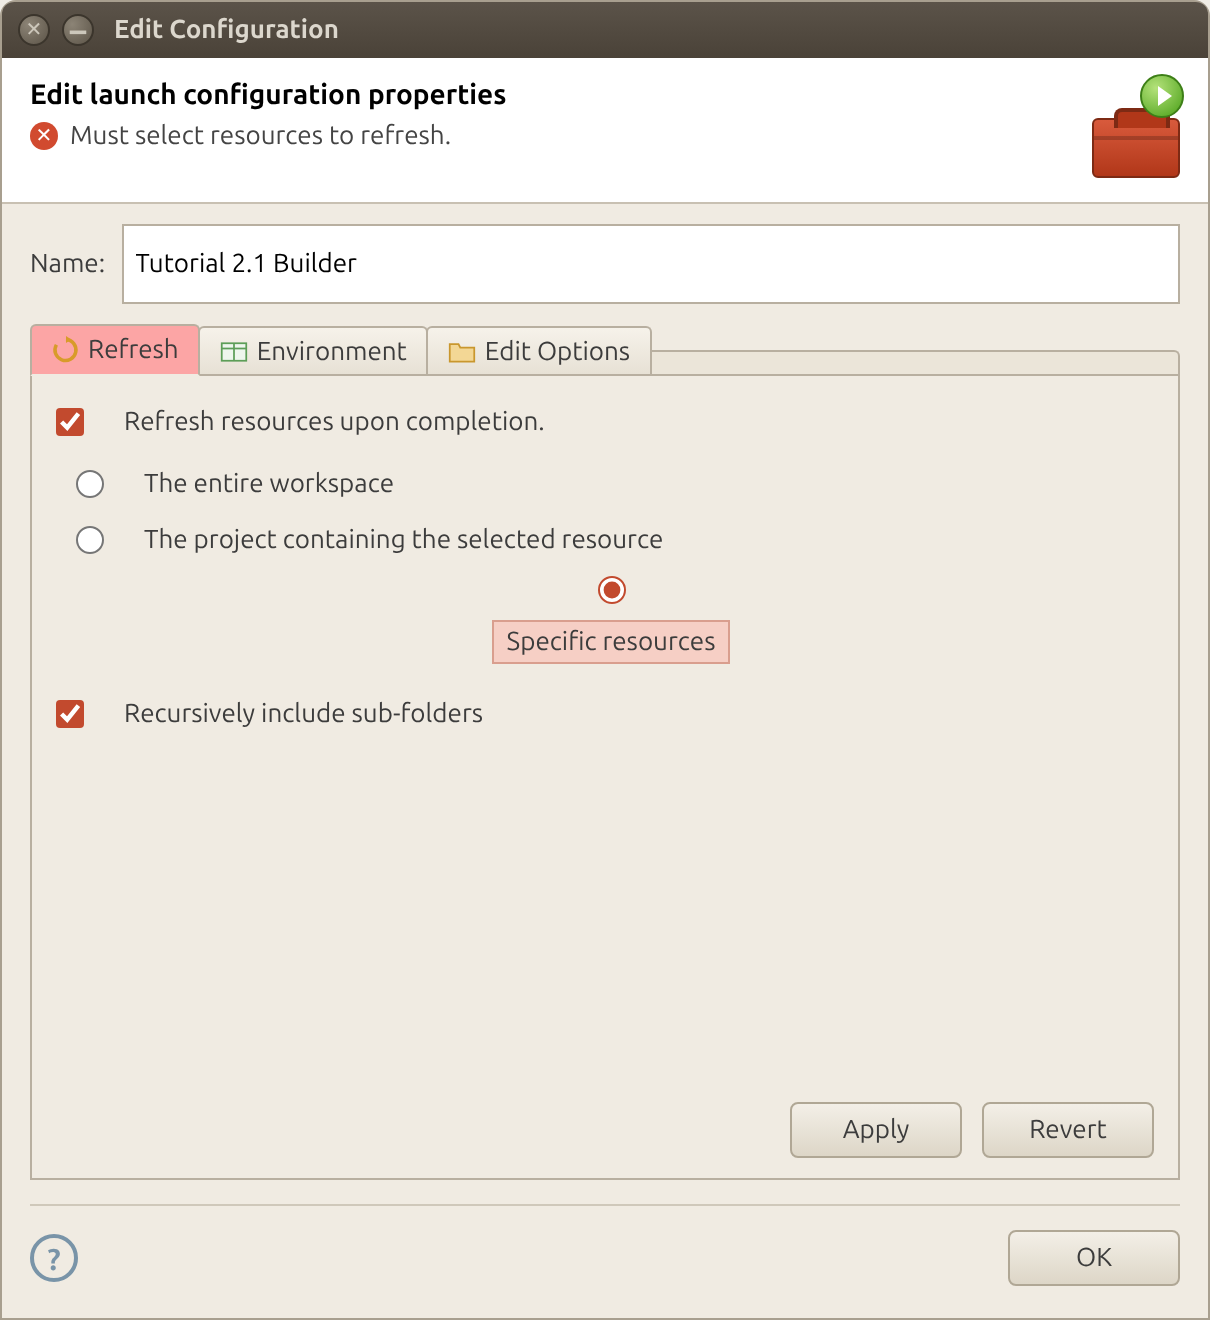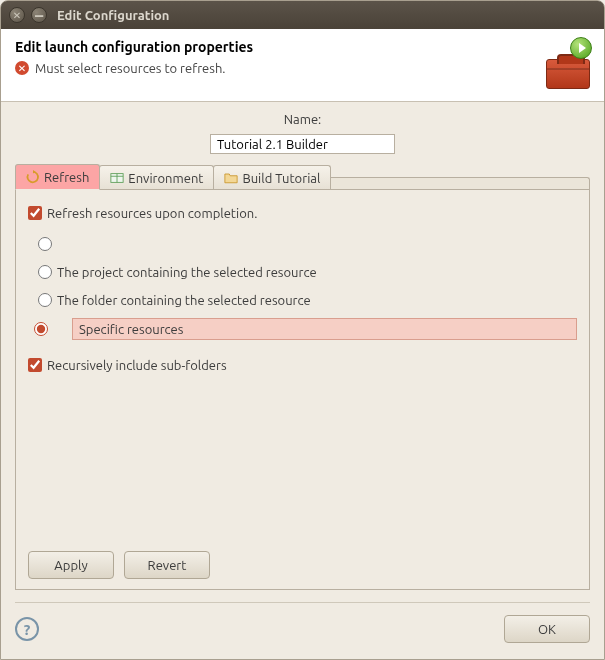--- a/index.html
+++ b/index.html
@@ -99,25 +99,25 @@
       height: 2px; background: rgba(0,0,0,0.2);
     }
 
     .body-area {
       flex: 1;
       padding: 10px 14px 14px 14px;
       display: flex;
       flex-direction: column;
     }
     .name-row {
-      display: flex; align-items: center; gap: 8px; margin-bottom: 10px; flex-direction: column;
+      display: flex; align-items: center; gap: 8px; margin-bottom: 10px;
     }
     .name-row label { font-size: 13px; color: #3c3c3c; }
     .name-input {
-      flex: 1; height: 27px;
+      flex: 1; height: 40px;
       border: 1px solid #b8afa0;
       background: #fff;
       padding: 2px 6px;
       font-size: 13px;
       font-family: inherit;
     }
 
     .tabs {
       display: flex;
       align-items: flex-end;
@@ -167,37 +167,37 @@
     .tab-panel {
       border: 1px solid #b8afa0;
       border-top: none;
       padding: 10px 12px;
       flex: 1;
       display: flex;
       flex-direction: column;
       background: #f0ebe2;
     }
     .checkbox-row, .radio-row {
-      display: flex; align-items: center; gap: 5px; padding: 6px 0;
+      display: flex; align-items: center; gap: 20px; padding: 6px 0;
       font-size: 13px; color: #3c3c3c;
     }
     .radios { margin: 4px 0 4px 6px; }
     .radio-row { padding: 7px 4px; }
     .radio-row label { cursor: pointer; }
     .radio-row.selected .radio-label-box {
       background: #f6cfc5;
       border: 1px solid #d99e8e;
     }
     .radio-label-box {
       flex: 1;
       padding: 3px 6px;
       border: 1px solid transparent;
     }
     .specify-row {
-      display: flex; align-items: center; gap: 24px; padding: 4px 0;
+      display: flex; align-items: center; gap: 8px; padding: 4px 0; flex-direction: column;
     }
     input[type="checkbox"], input[type="radio"] {
       width: 14px; height: 14px;
       accent-color: #c24a2e;
       cursor: pointer;
     }
     .btn {
       height: 28px;
       padding: 0 16px;
       border: 1px solid #b0a795;
@@ -206,21 +206,21 @@
       font-size: 13px;
       font-family: inherit;
       color: #3c3c3c;
       cursor: pointer;
       min-width: 86px;
     }
     .btn-wide { min-width: 150px; }
 
     .panel-spacer { flex: 1; }
     .apply-row {
-      display: flex; gap: 10px; margin-top: 10px;
+      display: flex; justify-content: flex-end; gap: 10px; margin-top: 10px;
       padding-top: 8px;
     }
 
     .sep {
       border: none; border-top: 1px solid #cfc8ba; margin: 12px 0;
     }
     .footer-row {
       display: flex; align-items: center; justify-content: space-between;
       padding: 0 0 2px 0;
     }
@@ -291,43 +291,40 @@
             </svg>
         </span>
         <span>Environment</span>
       </div>
       <div class="tab">
         <span class="tab-icon build">
           <svg width="14" height="13" viewBox="0 0 16 14">
               <path d="M1 3 L6 3 L7 5 L15 5 L15 13 L1 13 Z" fill="#f3d795" stroke="#c9972e"></path>
             </svg>
         </span>
-        <span>Build Tutorial</span>
+        <span>Edit Options</span>
       </div>
       <div class="tabs-trailing"></div>
     </div>
 
     <div class="tab-panel">
       <div class="checkbox-row">
         <input type="checkbox" checked="" style="">
         <label>Refresh resources upon completion.</label>
       </div>
 
       <div class="radios">
         <div class="radio-row">
           <input type="radio" name="scope" style="">
+          <label>The entire workspace</label>
         </div>
         <div class="radio-row">
           <input type="radio" name="scope" style="">
           <label>The project containing the selected resource</label>
         </div>
-        <div class="radio-row">
-          <input type="radio" name="scope" style="">
-          <label>The folder containing the selected resource</label>
-        </div>
         <div class="radio-row selected specify-row">
           <input type="radio" name="scope" checked="" style="">
           <div class="radio-label-box">Specific resources</div>
         </div>
       </div>
 
       <div class="checkbox-row" style="margin-top:4px;">
         <input type="checkbox" checked="" style="">
         <label>Recursively include sub-folders</label>
       </div>

